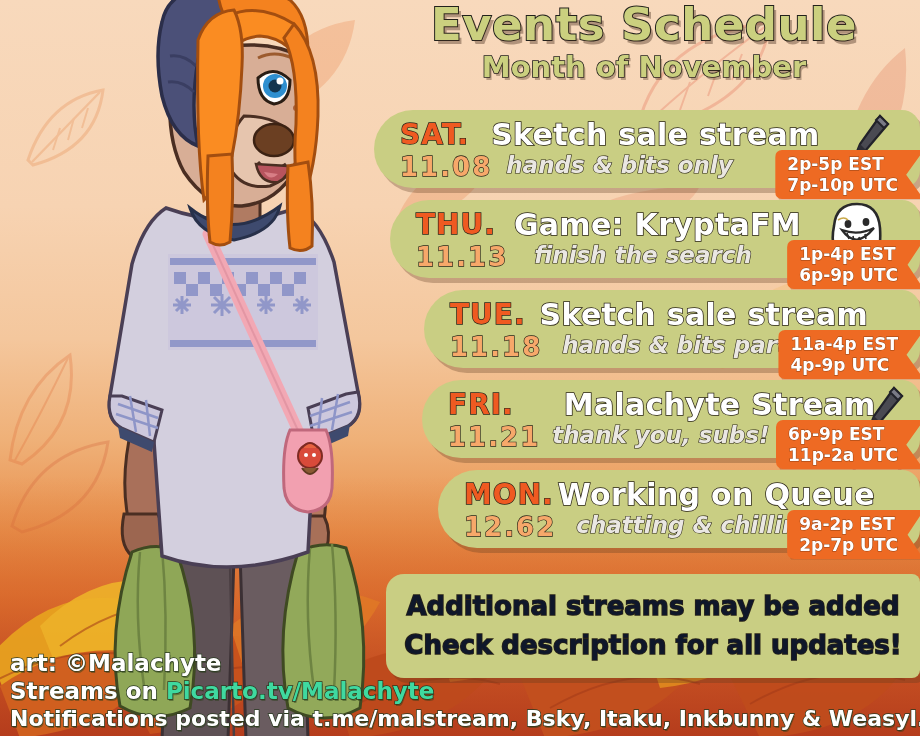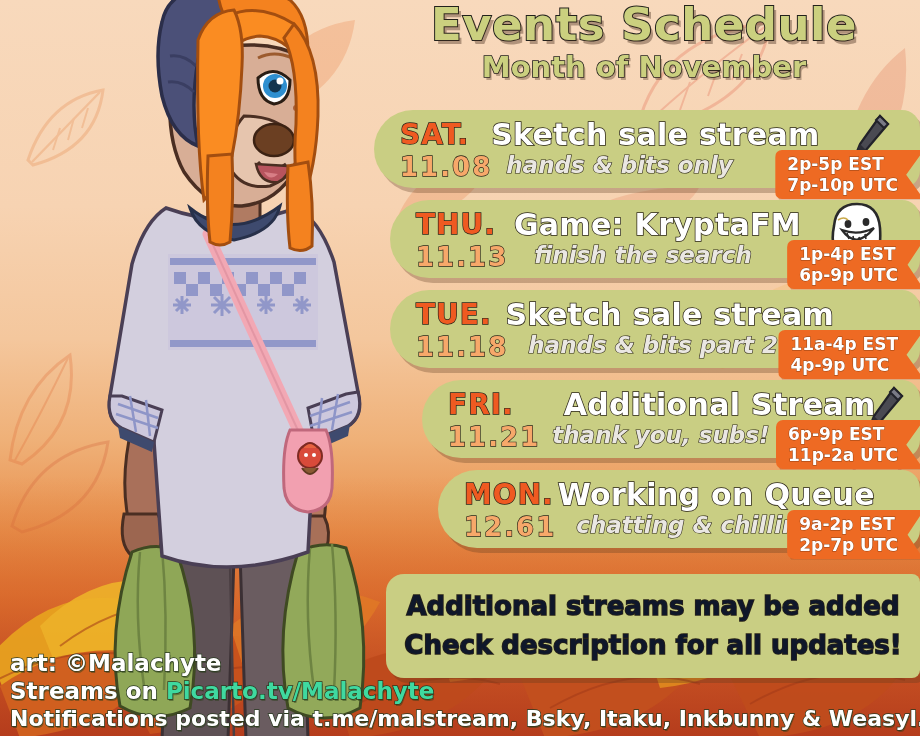--- a/index.html
+++ b/index.html
@@ -51,21 +51,21 @@
   
   .rows{position:absolute;left:0;top:106px;width:552px;}
   .row{position:relative;height:90px;}
   .bar{
     position:absolute;top:4px;height:78px;
     background:#C9CE83;border-radius:39px 18px 18px 39px;
     box-shadow:4px 5px 0 rgba(90,55,30,.30);
   }
   .r0 .bar{left:6px;right:0px;}
   .r1 .bar{left:22px;right:0px;}
-  .r2 .bar{left:22px;right:0px;}
+  .r2 .bar{left:56px;right:0px;}
   .r3 .bar{left:54px;right:0px;}
   .r4 .bar{left:70px;right:0px;}
 
   .barinner{position:absolute;inset:0;padding:6px 10px 0 26px;box-sizing:border-box;}
   .line1{display:flex;align-items:center;height:36px;white-space:nowrap;}
   .line2{display:flex;align-items:flex-start;height:34px;white-space:nowrap;}
 
   .dow{
     font-size:28px;font-weight:bold;color:#EF5A21;
     -webkit-text-stroke:1.4px #2a2418;paint-order:stroke fill;
@@ -440,21 +440,21 @@
           <div>11a-4p EST</div>
           <div>4p-9p UTC</div>
         </div>
       </div>
 
       <div class="row r3">
         <div class="bar">
           <div class="barinner">
             <div class="line1">
               <span class="dow">FRI.</span>
-              <span class="ev-title" style="margin-left:50px;">Additional Stream</span>
+              <span class="ev-title" style="margin-left:50px;">Malachyte Stream</span>
             </div>
             <div class="line2">
               <span class="date">11.21</span>
               <span class="sub" style="margin-left:12px;">thank you, subs!</span>
             </div>
           </div>
         </div>
         <div class="pencil" style="right:14px;top:8px;">
           <svg width="42" height="50" viewBox="0 0 42 50">
             <path d="M30 4 L38 12 L16 38 L6 42 L10 32 Z" fill="#4A4A52" stroke="#22222A" stroke-width="2.2"></path>
@@ -470,21 +470,21 @@
       </div>
 
       <div class="row r4">
         <div class="bar">
           <div class="barinner">
             <div class="line1">
               <span class="dow">MON.</span>
               <span class="ev-title" style="margin-left:4px;">Working on Queue</span>
             </div>
             <div class="line2">
-              <span class="date">12.61</span>
+              <span class="date">12.62</span>
               <span class="sub" style="margin-left:20px;">chatting &amp; chilling</span>
             </div>
           </div>
         </div>
         <div class="ribbon" style="top:44px;">
           <div>9a-2p EST</div>
           <div>2p-7p UTC</div>
         </div>
       </div>
 

